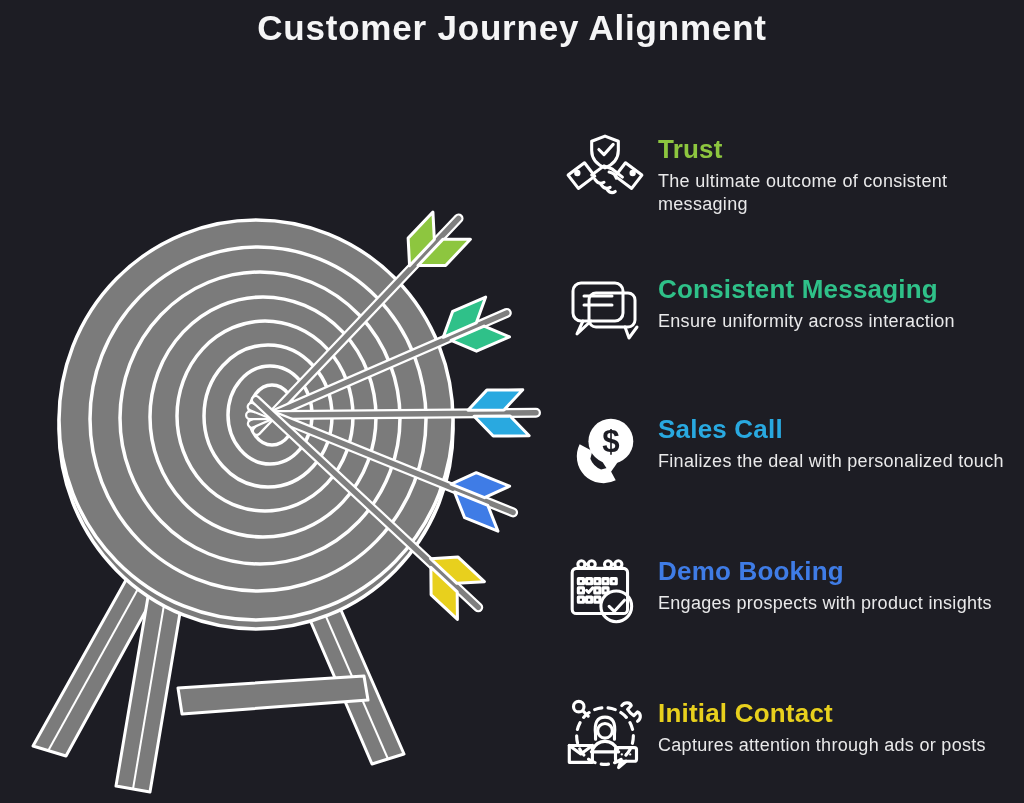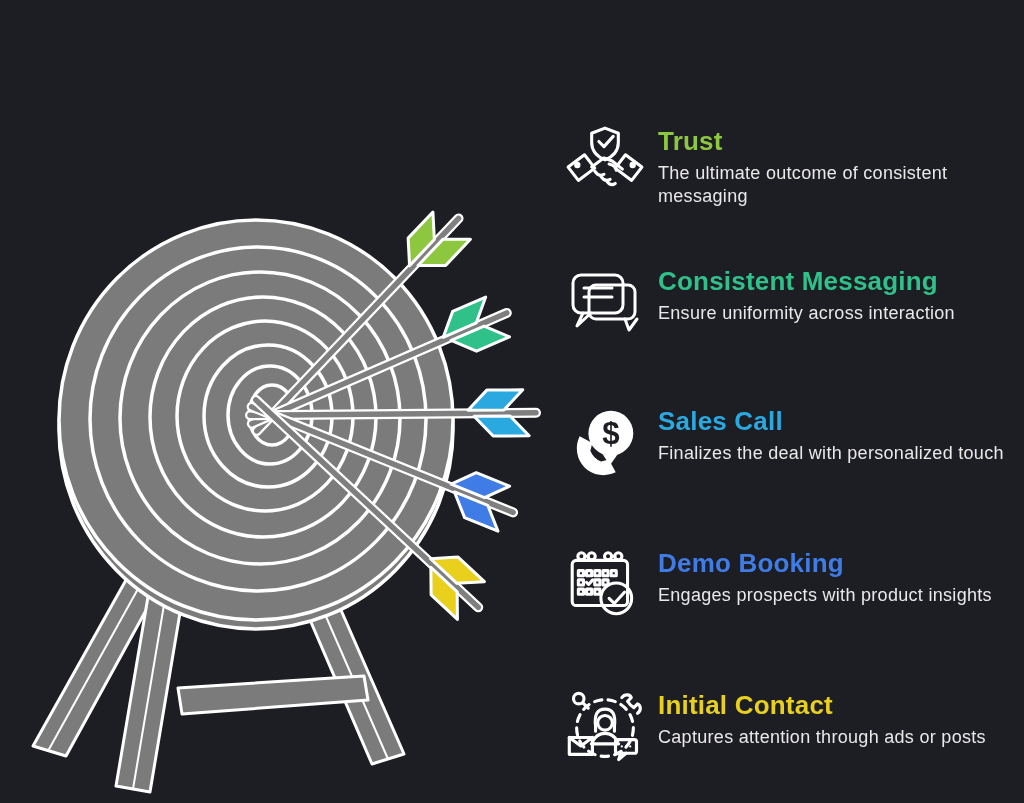--- a/index.html
+++ b/index.html
@@ -8,34 +8,35 @@
     background:#1d1d24;
     font-family:"Liberation Sans", sans-serif;
     -webkit-font-smoothing:antialiased;
   }
   .title{
     position:absolute;top:8px;left:0;width:100%;
     text-align:center;color:#f5f5f6;font-size:35px;font-weight:600;
     letter-spacing:0.8px;margin:0;
   }
   .target-wrap{position:absolute;top:0;left:0;width:560px;height:803px;}
-  .items{position:absolute;left:560px;top:4px;width:464px;height:604px;}
+  .items{position:absolute;left:560px;top:12px;width:464px;height:604px;}
   .item{position:absolute;left:2px;display:flex;align-items:flex-start;}
   .item .icon-box{width:86px;height:86px;flex:0 0 86px;display:flex;align-items:center;justify-content:center;}
   .item .txt{margin-left:10px;padding-top:4px;width:368px;}
   .item h2{margin:2px 0 5px 0;font-size:26px;font-weight:700;letter-spacing:0.2px;}
   .item p{margin:0;font-size:18px;line-height:1.28;color:#e9e9ea;letter-spacing:0.3px;}
   .i1{top:116px;} .i2{top:256px;} .i3{top:396px;} .i4{top:538px;} .i5{top:680px;}
   .ic{stroke:#ffffff;stroke-width:3;fill:none;stroke-linecap:round;stroke-linejoin:round;}
 </style>
 </head>
 <body>
 
 <div class="stage">
 
+  <h1 class="title">Customer Journey Alignment</h1>
 
   <div class="target-wrap">
     <svg width="560" height="803" viewBox="0 0 560 803">
 
       <g stroke="#ffffff" stroke-width="3" fill="#7b7b7b" stroke-linejoin="round">
         <polygon points="140,555 172,563 66,756 33,746"></polygon>
         <line x1="154" y1="560" x2="48" y2="751" stroke-width="2"></line>
         <polygon points="150,585 184,589 150,792 116,786"></polygon>
         <line x1="167" y1="587" x2="133" y2="789" stroke-width="2"></line>
         <polygon points="298,592 330,585 404,754 372,764"></polygon>

